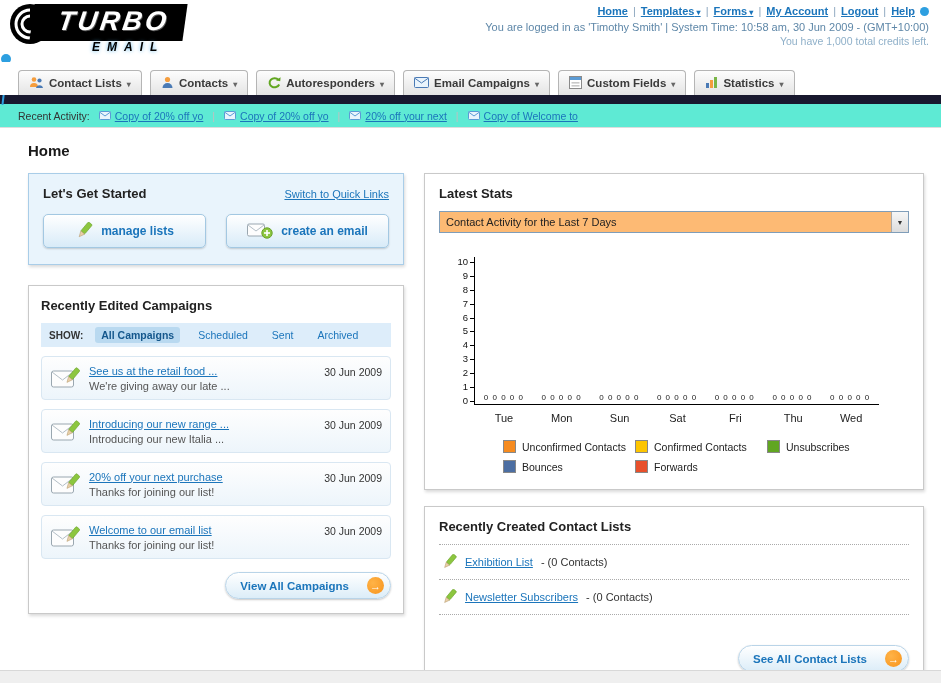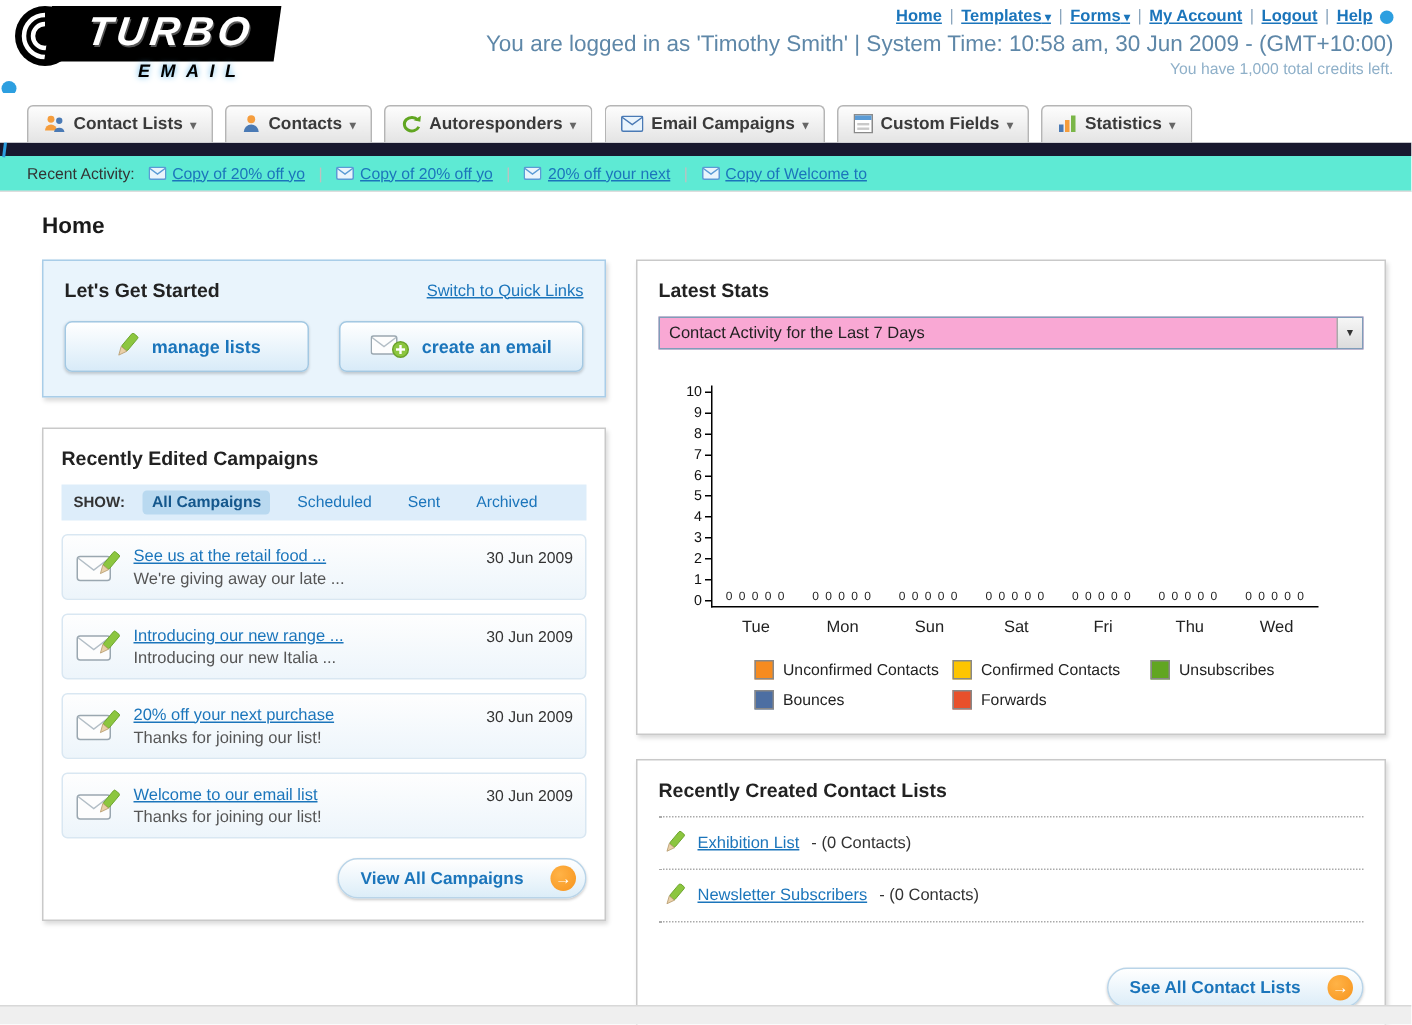--- a/index.html
+++ b/index.html
@@ -25,21 +25,21 @@
   .swoosh-dot { position: absolute; left: 1px; top: 54px; width: 10px; height: 10px;
     border-radius: 50%; background: #2d9fe0; }
   .swoosh-line { position: absolute; left: 4px; top: 63px; width: 2px; height: 42px;
     background: #2d9fe0; transform: rotate(7deg); }
   .header-right { position: absolute; right: 12px; top: 5px; text-align: right; }
   .top-links { font-size: 11px; display: flex; justify-content: flex-end; align-items: center; gap: 5px; }
   .top-link { color: #1b75bb; text-decoration: underline; font-weight: bold; cursor: pointer; }
   .top-link.has-caret::after { content: " ▾"; font-size: 8px; text-decoration: none; }
   .sep::after { content: "|"; color: #8aa5bd; }
   .help-dot { width: 9px; height: 9px; border-radius: 50%; background: #2d9fe0; display: inline-block; }
-  .login-info { margin-top: 4px; color: #5e87a8; font-size: 15px; }
+  .login-info { margin-top: 4px; color: #5e87a8; font-size: 11px; }
   .credits-info { margin-top: 2px; color: #8fb0c9; font-size: 10.5px; }
   
   .navbar { position: relative; background: #fff; padding: 8px 0 0 18px; height: 33px; white-space: nowrap; }
   .tab {
     display: inline-flex; align-items: center; gap: 5px; vertical-align: bottom;
     background: linear-gradient(#fdfdfd, #e4e4e4); border: 1px solid #b5b5b5; border-bottom: none;
     border-radius: 4px 4px 0 0; padding: 5px 10px 6px; margin-right: 5px;
     font-size: 11.5px; font-weight: bold; color: #3a3a3a; cursor: pointer; height: 25px;
   }
   .tab .caret::after { content: "▾"; font-size: 8px; color: #666; }
@@ -95,21 +95,21 @@
     cursor: pointer; box-shadow: 0 1px 2px rgba(0,0,0,0.22);
   }
   .arrow-circle {
     width: 17px; height: 17px; border-radius: 50%; color: #fff; font-size: 11px; font-weight: bold;
     background: radial-gradient(circle at 35% 35%, #ffb347, #f7941d);
     display: flex; align-items: center; justify-content: center;
   }
   
   .stats-panel { padding: 12px 14px 16px; }
   .select-box {
-    margin-top: 10px; height: 22px; border: 1px solid #7f9db9; background: #f9a8d4;
+    margin-top: 10px; height: 22px; border: 1px solid #7f9db9; background: #fdba74;
     display: flex; align-items: center; justify-content: space-between;
     font-size: 11px; color: #222; padding-left: 6px; cursor: pointer;
   }
   .select-arrow {
     width: 17px; height: 20px; background: linear-gradient(#f6f6f6, #dcdcdc);
     border-left: 1px solid #aaa; display: flex; align-items: center; justify-content: center;
     font-size: 7px; color: #333;
   }
   .chart-wrap { margin: 24px 6px 0 12px; }
   .chart { display: flex; }

